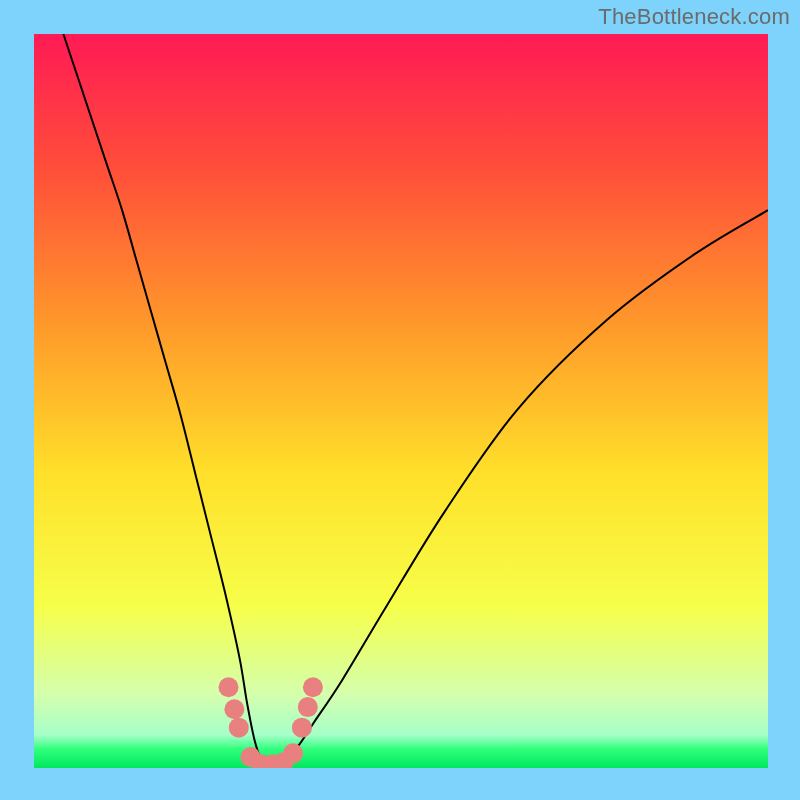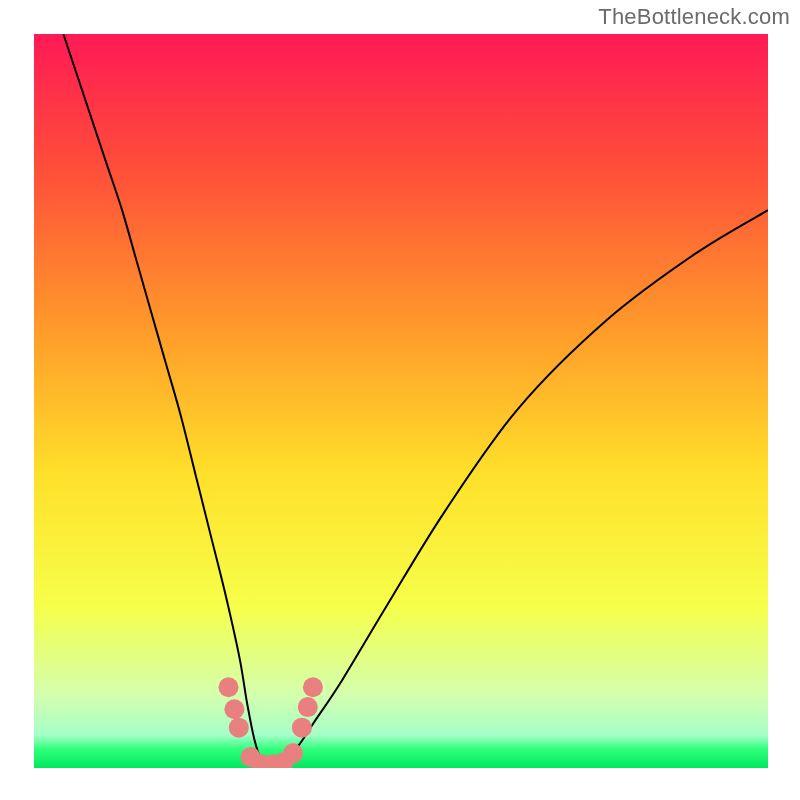--- a/index.html
+++ b/index.html
@@ -10,21 +10,21 @@
     background: #000;
     overflow: hidden;
     font-family: Arial, Helvetica, sans-serif;
   }
   .frame {
     position: absolute;
     top: 0;
     left: 0;
     width: 800px;
     height: 800px;
-    background: #ffffff;
+    background: #7dd3fc;
     text-align: center;
   }
   .watermark {
     position: absolute;
     top: 4px;
     right: 10px;
     color: #6b6b6b;
     font-size: 22px;
     font-weight: 500;
     letter-spacing: 0.2px;

